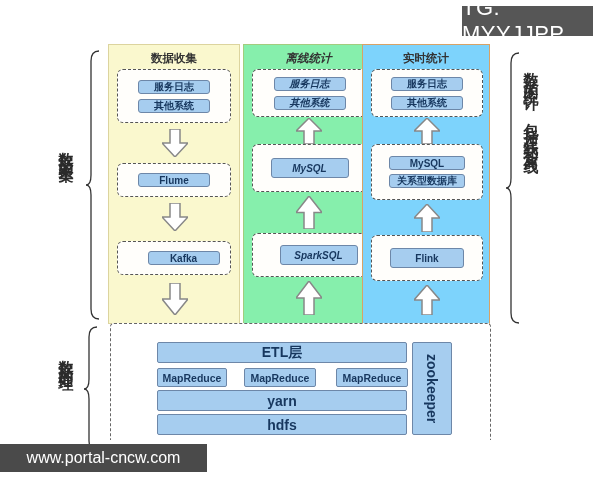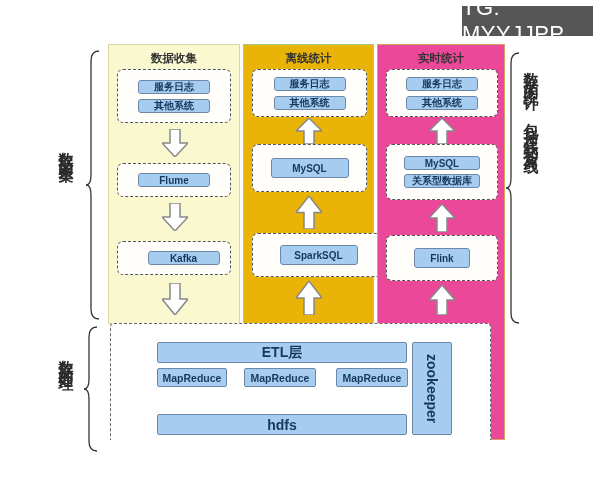--- a/index.html
+++ b/index.html
@@ -14,22 +14,22 @@
     letter-spacing:.5px;z-index:9;
   }
   .sitemark{
     position:absolute;left:0;top:444px;width:207px;height:28px;background:#4a4a4a;
     color:#fff;font-size:16px;display:flex;align-items:center;justify-content:center;
     z-index:9;
   }
   
   .col{position:absolute;top:44px;z-index:1;box-sizing:border-box;}
   .col1{left:108px;width:132px;height:280px;background:#faf8ce;border:1px solid #dcd49e;}
-  .col2{left:243px;width:131px;height:280px;background:#eab308;border:1px solid #a3cc7e;}
-  .col3{left:377px;width:128px;height:396px;background:#ec4899;border:1px solid #d8a266;}
+  .col2{left:243px;width:131px;height:280px;background:#86efac;border:1px solid #a3cc7e;font-style:italic;}
+  .col3{left:362px;width:128px;height:396px;background:#7dd3fc;border:1px solid #d8a266;}
   .col-title{
     position:absolute;top:6px;left:0;right:0;text-align:center;
     font-size:11.5px;font-weight:bold;color:#333;
   }
   
   .dash{
     position:absolute;box-sizing:border-box;background:#fffefb;
     border:1.5px dashed #555;border-radius:6px;
     display:flex;flex-direction:column;align-items:center;justify-content:center;gap:5px;
   }
@@ -64,20 +64,21 @@
   }
   .vlabel.tight{letter-spacing:4px;}
   .vlabel.wide{letter-spacing:6px;}
 </style>
 </head>
 <body>
 
 <div class="stage">
 
   <div class="badge">TG: MYYJJPP</div>
+  <div class="sitemark">www.portal-cncw.com</div>
 
   <div class="vlabel tight" style="left:56px;top:140px;">数据的采集</div>
   <svg class="brace" style="left:86px;top:50px;" width="14" height="270" viewBox="0 0 14 270">
     <path d="M13 1 Q5 1 5 11 L5 125 Q5 135 0 135 Q5 135 5 145 L5 259 Q5 269 13 269" fill="none" stroke="#333" stroke-width="1.3"></path>
   </svg>
   <div class="vlabel tight" style="left:56px;top:348px;">数据的处理</div>
   <svg class="brace" style="left:84px;top:326px;" width="14" height="126" viewBox="0 0 14 126">
     <path d="M13 1 Q5 1 5 11 L5 53 Q5 63 0 63 Q5 63 5 73 L5 115 Q5 125 13 125" fill="none" stroke="#333" stroke-width="1.3"></path>
   </svg>
 
@@ -158,31 +159,32 @@
     <div class="dash" style="left:8px;top:99px;width:112px;height:56px;gap:4px;">
       <div class="node sm" style="width:76px;">MySQL</div>
       <div class="node sm" style="width:76px;">关系型数据库</div>
     </div>
     <div class="arrow" style="left:51px;top:159px;height:28px;">
       <svg viewBox="0 0 26 30" preserveAspectRatio="none">
           <polygon points="13,0 26,15 18,15 18,30 8,30 8,15 0,15" fill="#fff" stroke="#888" stroke-width="1.5"></polygon>
         </svg>
     </div>
     <div class="dash" style="left:8px;top:190px;width:112px;height:46px;">
-      <div class="node md" style="width:56px;">Flink</div>
+      <div class="node md" style="width:74px;">Flink</div>
     </div>
     <div class="arrow" style="left:51px;top:240px;height:30px;">
       <svg viewBox="0 0 26 30" preserveAspectRatio="none">
           <polygon points="13,0 26,15 18,15 18,30 8,30 8,15 0,15" fill="#fff" stroke="#888" stroke-width="1.5"></polygon>
         </svg>
     </div>
   </div>
 
   <div class="proc">
     <div class="bar" style="left:46px;top:18px;width:250px;height:21px;">ETL层</div>
     <div class="bar" style="left:46px;top:44px;width:70px;height:19px;font-size:10.5px;">MapReduce</div>
     <div class="bar" style="left:133px;top:44px;width:72px;height:19px;font-size:10.5px;">MapReduce</div>
     <div class="bar" style="left:225px;top:44px;width:72px;height:19px;font-size:10.5px;">MapReduce</div>
+    <div class="bar" style="left:46px;top:66px;width:250px;height:21px;">yarn</div>
     <div class="bar" style="left:46px;top:90px;width:250px;height:21px;">hdfs</div>
     <div class="bar zk" style="left:301px;top:18px;width:40px;height:93px;">zookeeper</div>
   </div>
 
 </div>
 
 </body></html>

